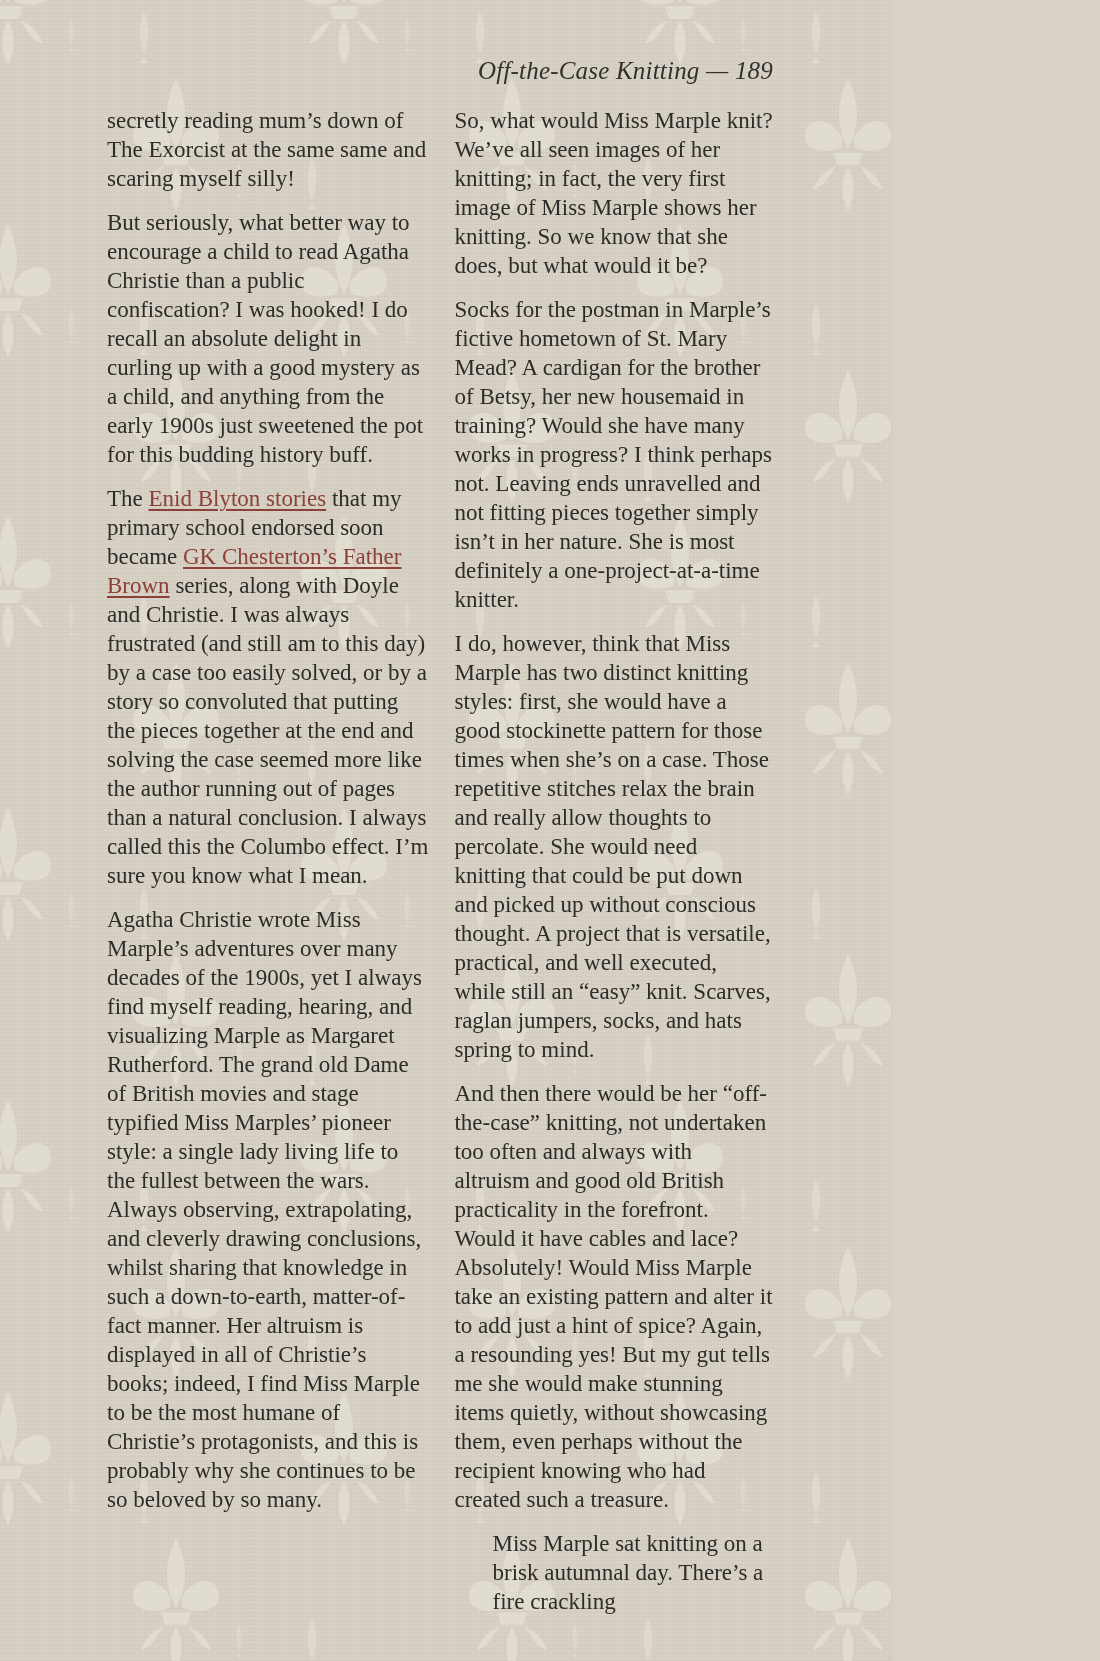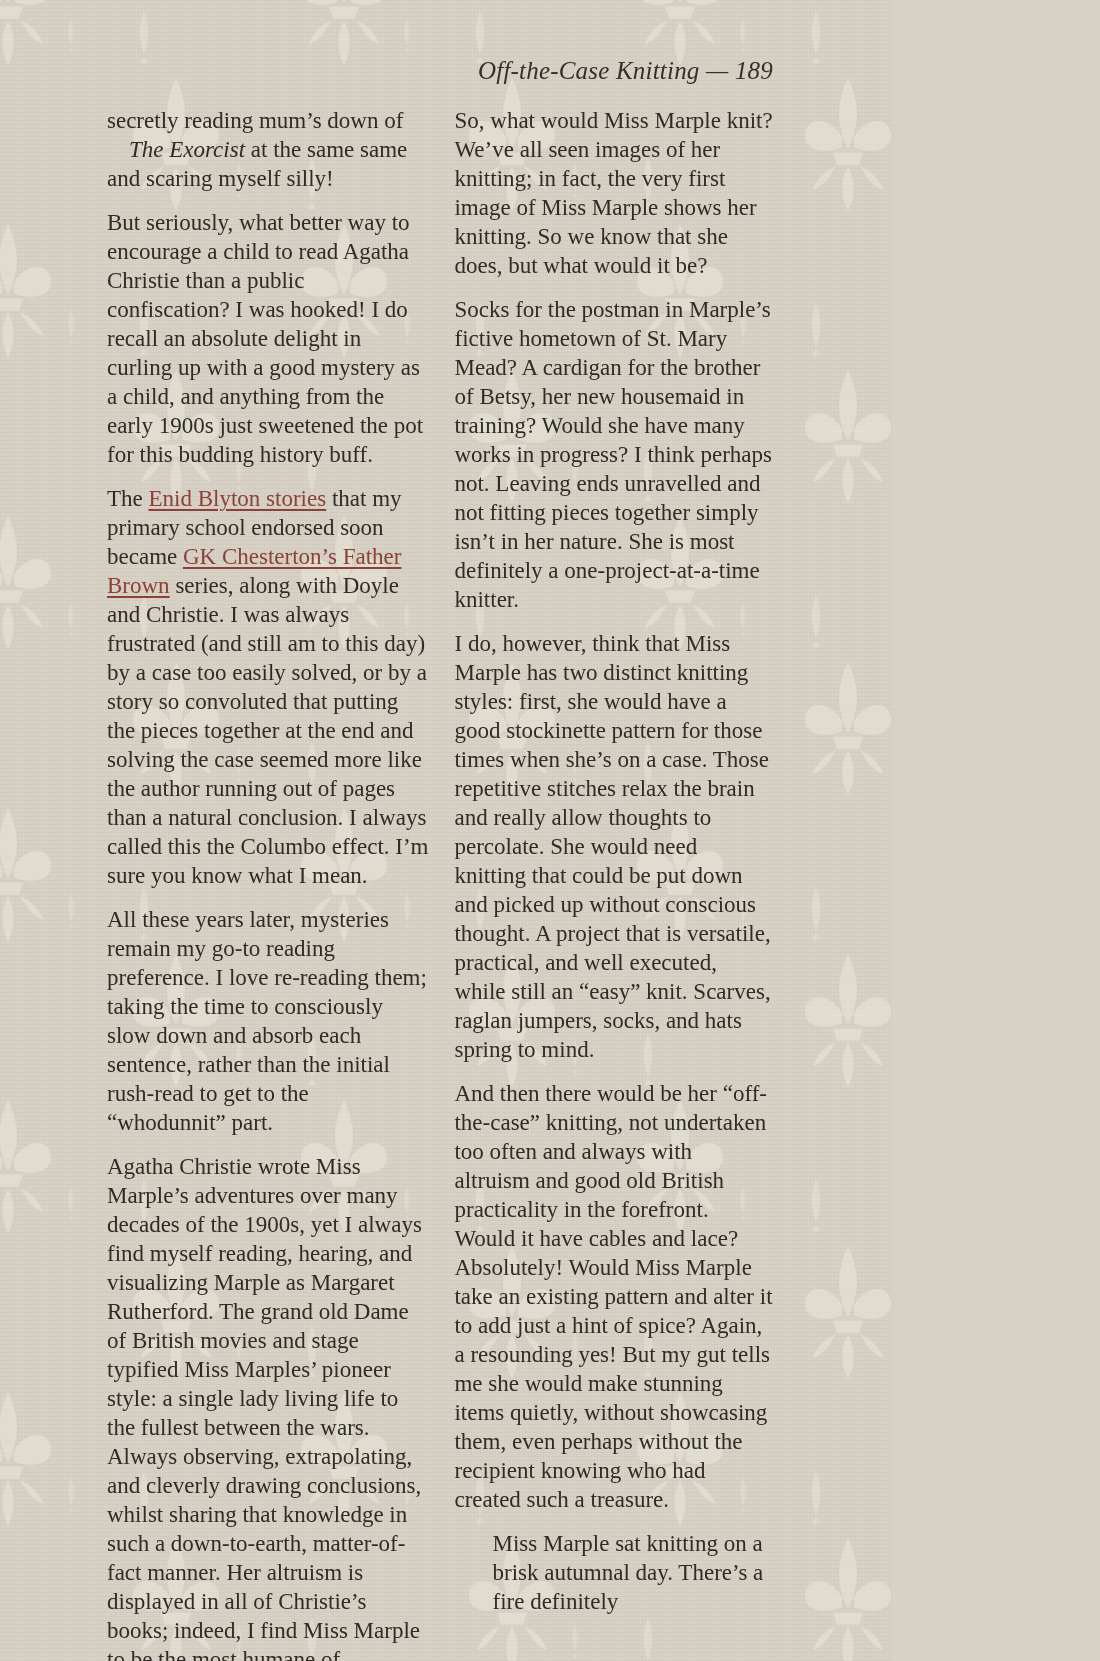--- a/index.html
+++ b/index.html
@@ -39,21 +39,21 @@
     color:#33312d;
     line-height:30px;
     margin:0 0 20px 0;
   }
   .columns{display:flex;gap:14px;align-items:flex-start;}
   .col{font-size:23px;line-height:29px;color:var(--text);}
   .col-left{width:432px;}
   .col-right{width:428px;margin-left:12px;}
   p.para{margin:0 0 15px 0;}
   p.quote{margin-left:38px;margin-top:4px;}
-  .italic{font-style:italic;margin-left:22px;}
+  .italic{}
   a.link{
     color:var(--link);
     text-decoration:underline;
     text-decoration-color:var(--link);
     text-underline-offset:3px;
     text-decoration-thickness:1.5px;
     cursor:pointer;
   }
   .toc-button{
     position:absolute;
@@ -441,28 +441,27 @@
     </div>
 
   <div class="content">
     <div class="running-head"><span>Off-the-Case Knitting</span><span> — </span><span>189</span></div>
 
     <div class="columns">
       <div class="col col-left">
           <p class="para"><span class="">secretly reading mum’s down of </span><span class="italic">The Exorcist</span><span class=""> at the same same and scaring myself silly!</span></p>
           <p class="para"><span class="">But seriously, what better way to encourage a child to read Agatha Christie than a public confiscation? I was hooked! I do recall an absolute delight in curling up with a good mystery as a child, and anything from the early 1900s just sweetened the pot for this budding history buff.</span></p>
           <p class="para"><span class="">The </span><a class="link" href="#">Enid Blyton stories</a><span class=""> that my primary school endorsed soon became </span><a class="link" href="#">GK Chesterton’s Father Brown</a><span class=""> series, along with Doyle and Christie. I was always frustrated (and still am to this day) by a case too easily solved, or by a story so convoluted that putting the pieces together at the end and solving the case seemed more like the author running out of pages than a natural conclusion. I always called this the Columbo effect. I’m sure you know what I mean.</span></p>
-          <p class="para"><span class="">All these years later, mysteries remain my go-to reading preference. I love re-reading them; taking the time to consciously slow down and absorb each sentence, rather than the initial rush-read to get to the “whodunnit” part.</span></p>
           <p class="para"><span class="">Agatha Christie wrote Miss Marple’s adventures over many decades of the 1900s, yet I always find myself reading, hearing, and visualizing Marple as Margaret Rutherford. The grand old Dame of British movies and stage typified Miss Marples’ pioneer style: a single lady living life to the fullest between the wars. Always observing, extrapolating, and cleverly drawing conclusions, whilst sharing that knowledge in such a down-to-earth, matter-of-fact manner. Her altruism is displayed in all of Christie’s books; indeed, I find Miss Marple to be the most humane of Christie’s protagonists, and this is probably why she continues to be so beloved by so many.</span></p>
         </div>
       <div class="col col-right">
           <p class="para"><span class="">So, what would Miss Marple knit? We’ve all seen images of her knitting; in fact, the very first image of Miss Marple shows her knitting. So we know that she does, but what would it be?</span></p>
           <p class="para"><span class="">Socks for the postman in Marple’s fictive hometown of St. Mary Mead? A cardigan for the brother of Betsy, her new housemaid in training? Would she have many works in progress? I think perhaps not. Leaving ends unravelled and not fitting pieces together simply isn’t in her nature. She is most definitely a one-project-at-a-time knitter.</span></p>
           <p class="para"><span class="">I do, however, think that Miss Marple has two distinct knitting styles: first, she would have a good stockinette pattern for those times when she’s on a case. Those repetitive stitches relax the brain and really allow thoughts to percolate. She would need knitting that could be put down and picked up without conscious thought. A project that is versatile, practical, and well executed, while still an “easy” knit. Scarves, raglan jumpers, socks, and hats spring to mind.</span></p>
           <p class="para"><span class="">And then there would be her “off-the-case” knitting, not undertaken too often and always with altruism and good old British practicality in the forefront. Would it have cables and lace? Absolutely! Would Miss Marple take an existing pattern and alter it to add just a hint of spice? Again, a resounding yes! But my gut tells me she would make stunning items quietly, without showcasing them, even perhaps without the recipient knowing who had created such a treasure.</span></p>
-          <p class="para quote"><span class="">Miss Marple sat knitting on a brisk autumnal day. There’s a fire definitely</span></p>
+          <p class="para quote"><span class="">Miss Marple sat knitting on a brisk autumnal day. There’s a fire crackling</span></p>
         </div>
     </div>
   </div>
 
   <button class="toc-button">TOC</button>
 
 </div>
 
 </body></html>

